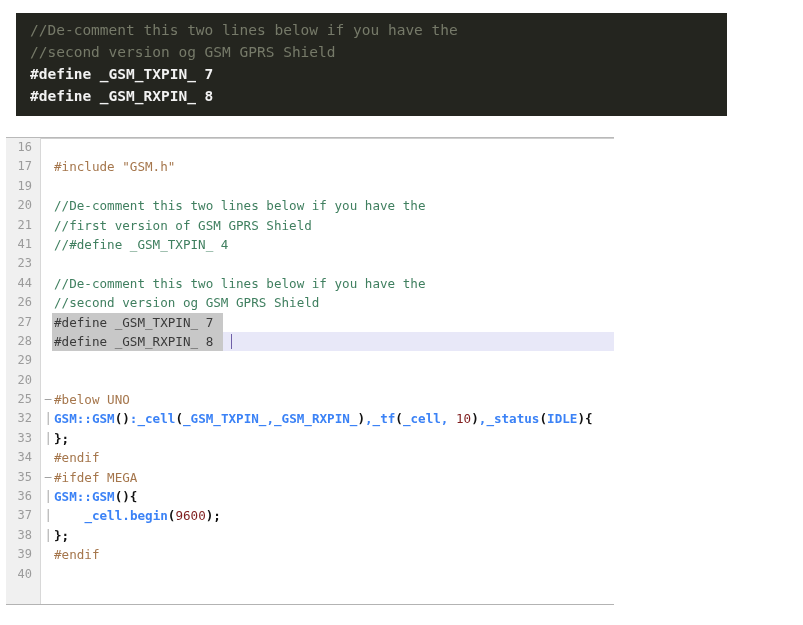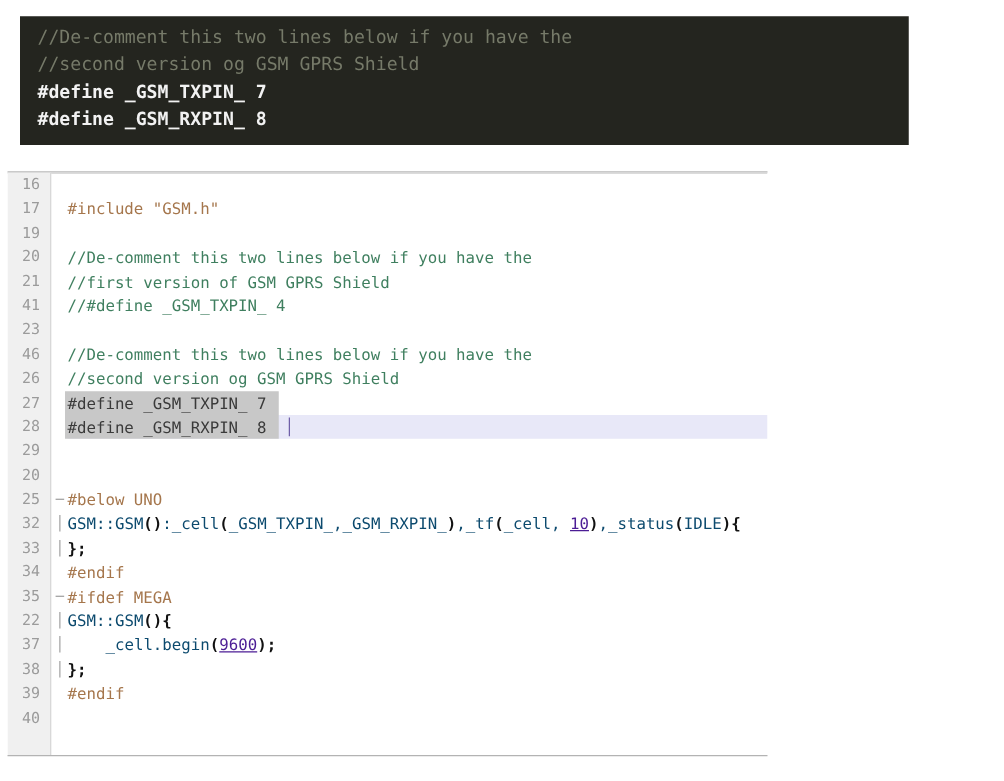--- a/index.html
+++ b/index.html
@@ -134,23 +134,23 @@
     top: 2px;
     bottom: 2px;
     width: 1px;
     background: #6f5fa8;
     z-index: 4;
   }
 
   
   .cm   { color: #3f7f5f; }               
   .pp   { color: #a5764c; }               
-  .num  { color: #4c1d95; text-decoration: underline; }               
+  .num  { color: #7f1d1d; }               
   .op   { color: #111111; font-weight: bold; }  
-  .pl   { color: #0c4a6e; }               
+  .pl   { color: #3b82f6; font-weight: bold; }               
   .sel  { color: #3a3a3a; }               
 </style>
 </head>
 <body>
 
 <div id="dark-panel">
   <div class="dline dk-comment">//De-comment this two lines below if you have the</div>
   <div class="dline dk-comment">//second version og GSM GPRS Shield</div>
   <div class="dline dk-code">#define _GSM_TXPIN_ 7</div>
   <div class="dline dk-code">#define _GSM_RXPIN_ 8</div>
@@ -160,30 +160,30 @@
   <div id="code-scroll-track"></div>
   <div id="gutter"></div>
   <div id="code-body">
       <div class="row"><span class="lnum">16</span><span class="ctext"></span></div>
       <div class="row"><span class="lnum">17</span><span class="ctext"><span class="pp">#include "GSM.h"</span></span></div>
       <div class="row"><span class="lnum">19</span><span class="ctext"></span></div>
       <div class="row"><span class="lnum">20</span><span class="ctext"><span class="cm">//De-comment this two lines below if you have the</span></span></div>
       <div class="row"><span class="lnum">21</span><span class="ctext"><span class="cm">//first version of GSM GPRS Shield</span></span></div>
       <div class="row"><span class="lnum">41</span><span class="ctext"><span class="cm">//#define _GSM_TXPIN_ 4</span></span></div>
       <div class="row"><span class="lnum">23</span></div>
-      <div class="row"><span class="lnum">46</span><span class="ctext"><span class="cm">//De-comment this two lines below if you have the</span></span></div>
+      <div class="row"><span class="lnum">44</span><span class="ctext"><span class="cm">//De-comment this two lines below if you have the</span></span></div>
       <div class="row"><span class="lnum">26</span><span class="ctext"><span class="cm">//second version og GSM GPRS Shield</span></span></div>
       <div class="row"><div class="selhl" style="width: 171.18px;"></div><span class="lnum">27</span><span class="ctext"><span class="sel">#define _GSM_TXPIN_ 7</span></span></div>
       <div class="row"><div class="rowhl"></div><div class="selhl" style="width: 171.18px;"></div><span class="lnum">28</span><span class="ctext"><span class="sel">#define _GSM_RXPIN_ 8</span></span><div class="caret" style="left: 225.18px;"></div></div>
       <div class="row"><span class="lnum">29</span><span class="ctext"></span></div>
       <div class="row"><span class="lnum">20</span><span class="ctext"></span></div>
       <div class="row"><span class="lnum">25</span><span class="foldcol">─</span><span class="ctext"><span class="pp">#below UNO</span></span></div>
       <div class="row"><span class="lnum">32</span><span class="foldcol">│</span><span class="ctext"><span class="pl">GSM</span><span class="pl">:</span><span class="pl">:</span><span class="pl">GSM</span><span class="op">()</span><span class="pl">:</span><span class="pl">_cell</span><span class="op">(</span><span class="pl">_GSM_TXPIN_</span><span class="pl">,</span><span class="pl">_GSM_RXPIN_</span><span class="op">)</span><span class="pl">,</span><span class="pl">_tf</span><span class="op">(</span><span class="pl">_cell</span><span class="pl">,</span><span class="pl"> </span><span class="num">10</span><span class="op">)</span><span class="pl">,</span><span class="pl">_status</span><span class="op">(</span><span class="pl">IDLE</span><span class="op">){</span></span></div>
       <div class="row"><span class="lnum">33</span><span class="foldcol">│</span><span class="ctext"><span class="op">};</span></span></div>
       <div class="row"><span class="lnum">34</span><span class="ctext"><span class="pp">#endif</span></span></div>
       <div class="row"><span class="lnum">35</span><span class="foldcol">─</span><span class="ctext"><span class="pp">#ifdef MEGA</span></span></div>
-      <div class="row"><span class="lnum">22</span><span class="foldcol">│</span><span class="ctext"><span class="pl">GSM</span><span class="pl">:</span><span class="pl">:</span><span class="pl">GSM</span><span class="op">(){</span></span></div>
+      <div class="row"><span class="lnum">36</span><span class="foldcol">│</span><span class="ctext"><span class="pl">GSM</span><span class="pl">:</span><span class="pl">:</span><span class="pl">GSM</span><span class="op">(){</span></span></div>
       <div class="row"><span class="lnum">37</span><span class="foldcol">│</span><span class="ctext"><span class="pl"> </span><span class="pl"> </span><span class="pl"> </span><span class="pl"> </span><span class="pl">_cell</span><span class="pl">.</span><span class="pl">begin</span><span class="op">(</span><span class="num">9600</span><span class="op">);</span></span></div>
       <div class="row"><span class="lnum">38</span><span class="foldcol">│</span><span class="ctext"><span class="op">};</span></span></div>
       <div class="row"><span class="lnum">39</span><span class="ctext"><span class="pp">#endif</span></span></div>
       <div class="row"><span class="lnum">40</span><span class="ctext"></span></div>
     </div>
 </div>
 
 </body></html>

